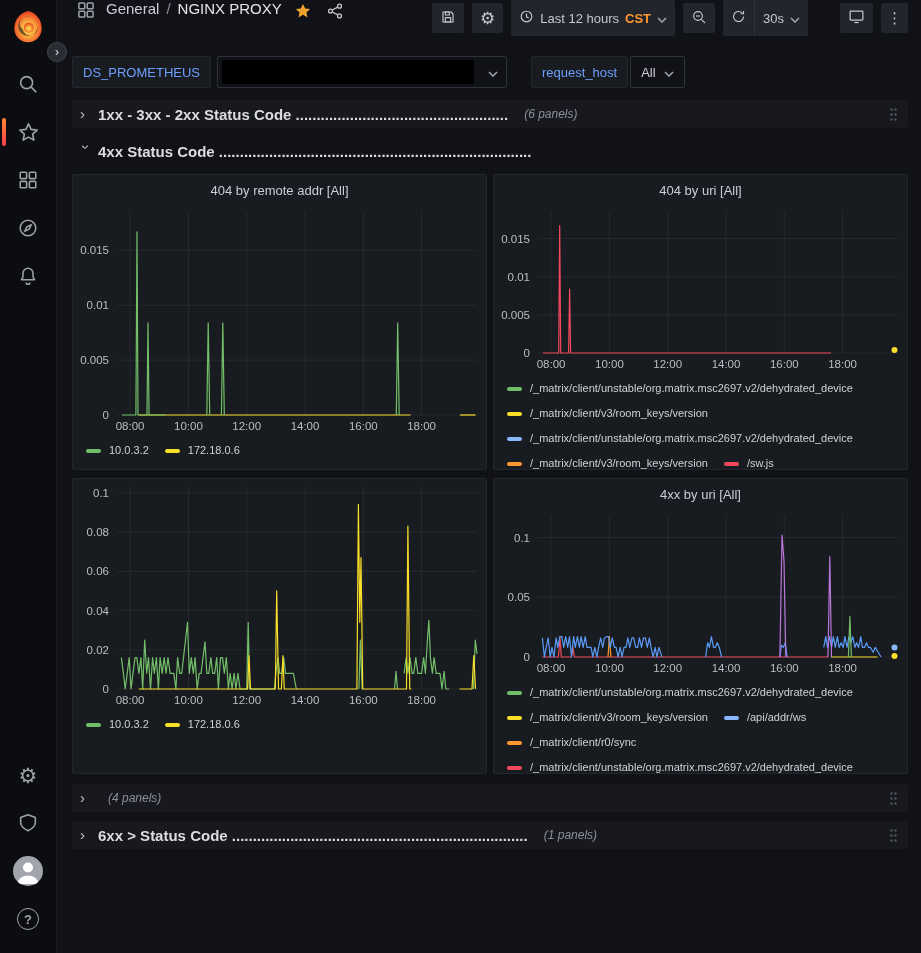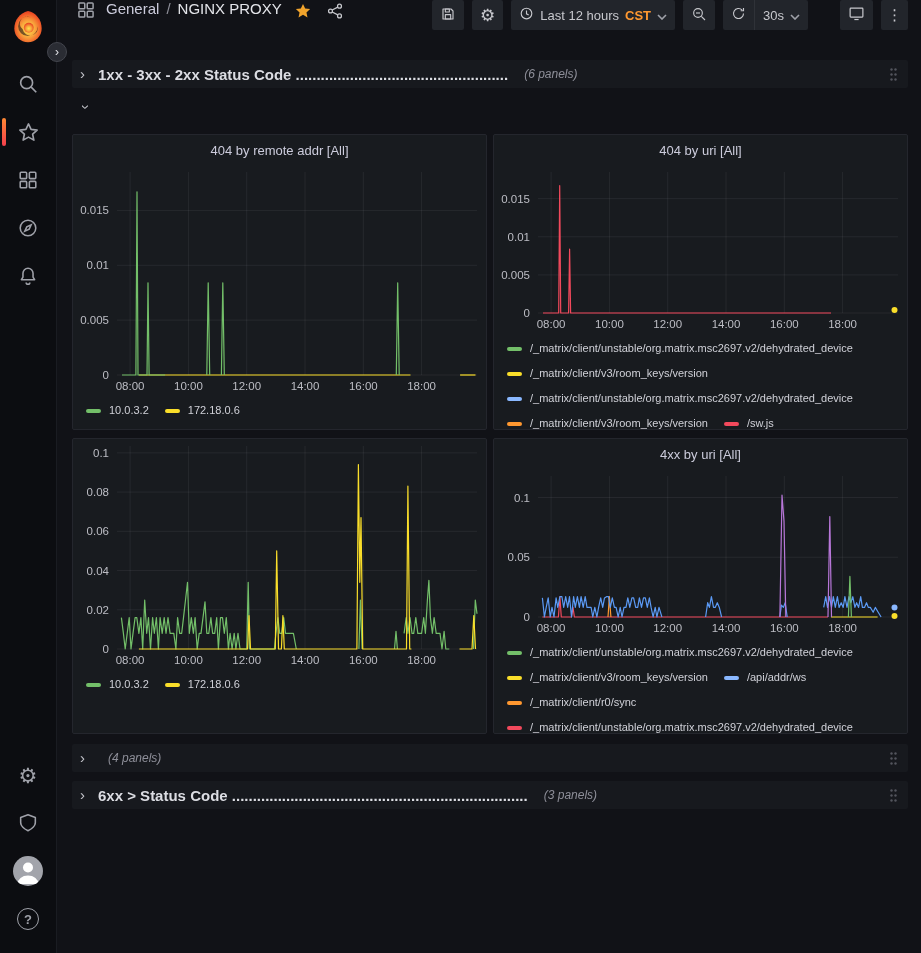--- a/index.html
+++ b/index.html
@@ -40,21 +40,21 @@
   .nav-icon-btn{background:none;border:none;color:#9fa1a9;cursor:pointer;display:flex;align-items:center;padding:0 4px;}
   .breadcrumb{display:flex;align-items:center;margin-left:6px;font-size:15px;}
   .breadcrumb .crumb{color:var(--text);cursor:pointer;}
   .breadcrumb .sep{color:var(--text_dim);margin:0 7px;}
   .breadcrumb .crumb.current{color:#e4e5ea;}
   .star-btn,.share-btn{background:none;border:none;cursor:pointer;display:flex;align-items:center;margin-left:10px;padding:2px;}
   .toolbar{margin-left:auto;display:flex;align-items:center;gap:8px;}
   .tb-btn{height:30px;background:var(--btn_bg);border:none;border-radius:2px;color:var(--icon);
     display:flex;align-items:center;justify-content:center;padding:0 8px;cursor:pointer;font-size:13px;gap:6px;}
   .tz{color:var(--tz_orange);font-size:13px;font-weight:bold;}
-  .tb-group{display:flex;align-items:center;height:30px;background:var(--btn_bg);border-radius:2px;}
+  .tb-group{display:flex;align-items:center;height:36px;background:var(--btn_bg);border-radius:2px;}
   .tb-group .part{display:flex;align-items:center;height:100%;padding:0 8px;color:var(--icon);cursor:pointer;gap:6px;font-size:13px;}
   .tb-group .divider{width:1px;height:100%;background:#2f3238;}
   .kebab{font-size:15px;letter-spacing:0;padding:0 6px;}
   .gap-lg{width:16px;}
 
   
   .subnav{height:40px;flex:none;display:flex;align-items:center;padding:0 13px 0 15px;gap:6px;}
   .var-label{height:32px;display:flex;align-items:center;padding:0 10px;background:var(--panel_bg);
     border:1px solid var(--border);border-radius:2px;color:var(--link_blue);font-size:13px;font-weight:500;cursor:pointer;}
   .var-value{height:32px;display:flex;align-items:center;background:var(--page_bg);
@@ -270,20 +270,39 @@
               <rect x="3" y="4.5" width="18" height="12.5" rx="1"></rect>
                 <line x1="9" y1="20.5" x2="15" y2="20.5"></line>
             </svg></span>
         </button>
         <button class="tb-btn kebab">
           <span>⋮</span>
         </button>
       </div>
     </header>
 
+    <div class="subnav">
+      <span class="var-label">DS_PROMETHEUS</span>
+      <span class="var-value ds">
+        <span class="redacted"></span>
+        <span>
+          <svg class="chev-svg" width="10" height="6" viewBox="0 0 10 6" fill="none" stroke="#9fa1a9" stroke-width="1.6">
+              <polyline points="1,1 5,5 9,1"></polyline>
+            </svg></span>
+      </span>
+      <span class="var-gap"></span>
+      <span class="var-label">request_host</span>
+      <span class="var-value all">
+        <span>All</span>
+        <span>
+          <svg class="chev-svg" width="10" height="6" viewBox="0 0 10 6" fill="none" stroke="#9fa1a9" stroke-width="1.6">
+              <polyline points="1,1 5,5 9,1"></polyline>
+            </svg></span>
+      </span>
+    </div>
 
     <div class="content">
 
       <div class="row-header collapsed mt4 mb9">
         <span class="chev">›</span>
         <span class="row-title">1xx - 3xx - 2xx Status Code ...................................................</span>
         <span class="row-count">(6 panels)</span>
         <span class="row-handle">
           <svg width="9" height="15" viewBox="0 0 9 15" fill="currentColor">
             <circle cx="2.5" cy="2.5" r="1.2"></circle>
@@ -291,20 +310,21 @@
             <circle cx="2.5" cy="7.5" r="1.2"></circle>
               <circle cx="6.5" cy="7.5" r="1.2"></circle>
             <circle cx="2.5" cy="12.5" r="1.2"></circle>
               <circle cx="6.5" cy="12.5" r="1.2"></circle>
           </svg>
           </span>
       </div>
 
       <div class="row-header mb9">
         <span class="chev open">›</span>
+        <span class="row-title">4xx Status Code ...........................................................................</span>
       </div>
 
       <div class="grid">
         <section class="panel">
           <h2 class="panel-title">404 by remote addr [All]</h2>
           <div class="chart tall"><svg width="413" height="230">
                 <line x1="57.117408906882595" x2="57.117408906882595" y1="7" y2="210" stroke="rgba(204,204,220,0.08)"></line>
                 <text x="57.117408906882595" y="225" text-anchor="middle" fill="#bcbdc4" font-size="11.5" font-family="Liberation Sans, sans-serif">08:00</text>
                 <line x1="115.41700404858301" x2="115.41700404858301" y1="7" y2="210" stroke="rgba(204,204,220,0.08)"></line>
                 <text x="115.41700404858301" y="225" text-anchor="middle" fill="#bcbdc4" font-size="11.5" font-family="Liberation Sans, sans-serif">10:00</text>
@@ -488,21 +508,21 @@
               <circle cx="6.5" cy="7.5" r="1.2"></circle>
             <circle cx="2.5" cy="12.5" r="1.2"></circle>
               <circle cx="6.5" cy="12.5" r="1.2"></circle>
           </svg>
           </span>
       </div>
 
       <div class="row-header collapsed">
         <span class="chev">›</span>
         <span class="row-title">6xx &gt; Status Code .......................................................................</span>
-        <span class="row-count">(3 panels)</span>
+        <span class="row-count">(1 panels)</span>
         <span class="row-handle">
           <svg width="9" height="15" viewBox="0 0 9 15" fill="currentColor">
             <circle cx="2.5" cy="2.5" r="1.2"></circle>
               <circle cx="6.5" cy="2.5" r="1.2"></circle>
             <circle cx="2.5" cy="7.5" r="1.2"></circle>
               <circle cx="6.5" cy="7.5" r="1.2"></circle>
             <circle cx="2.5" cy="12.5" r="1.2"></circle>
               <circle cx="6.5" cy="12.5" r="1.2"></circle>
           </svg>
           </span>

